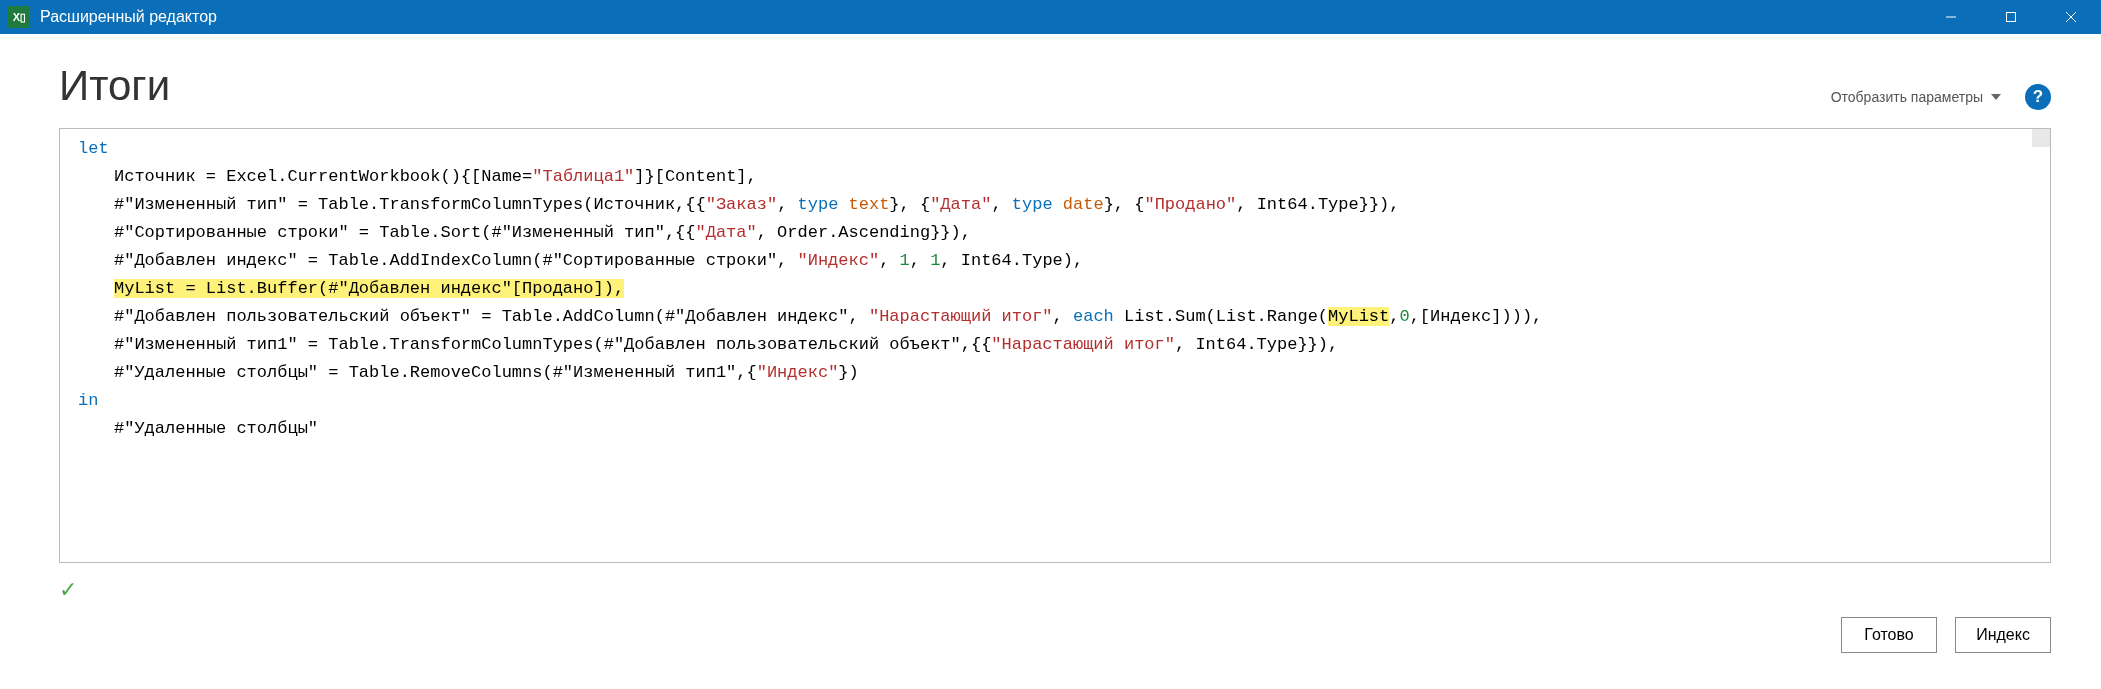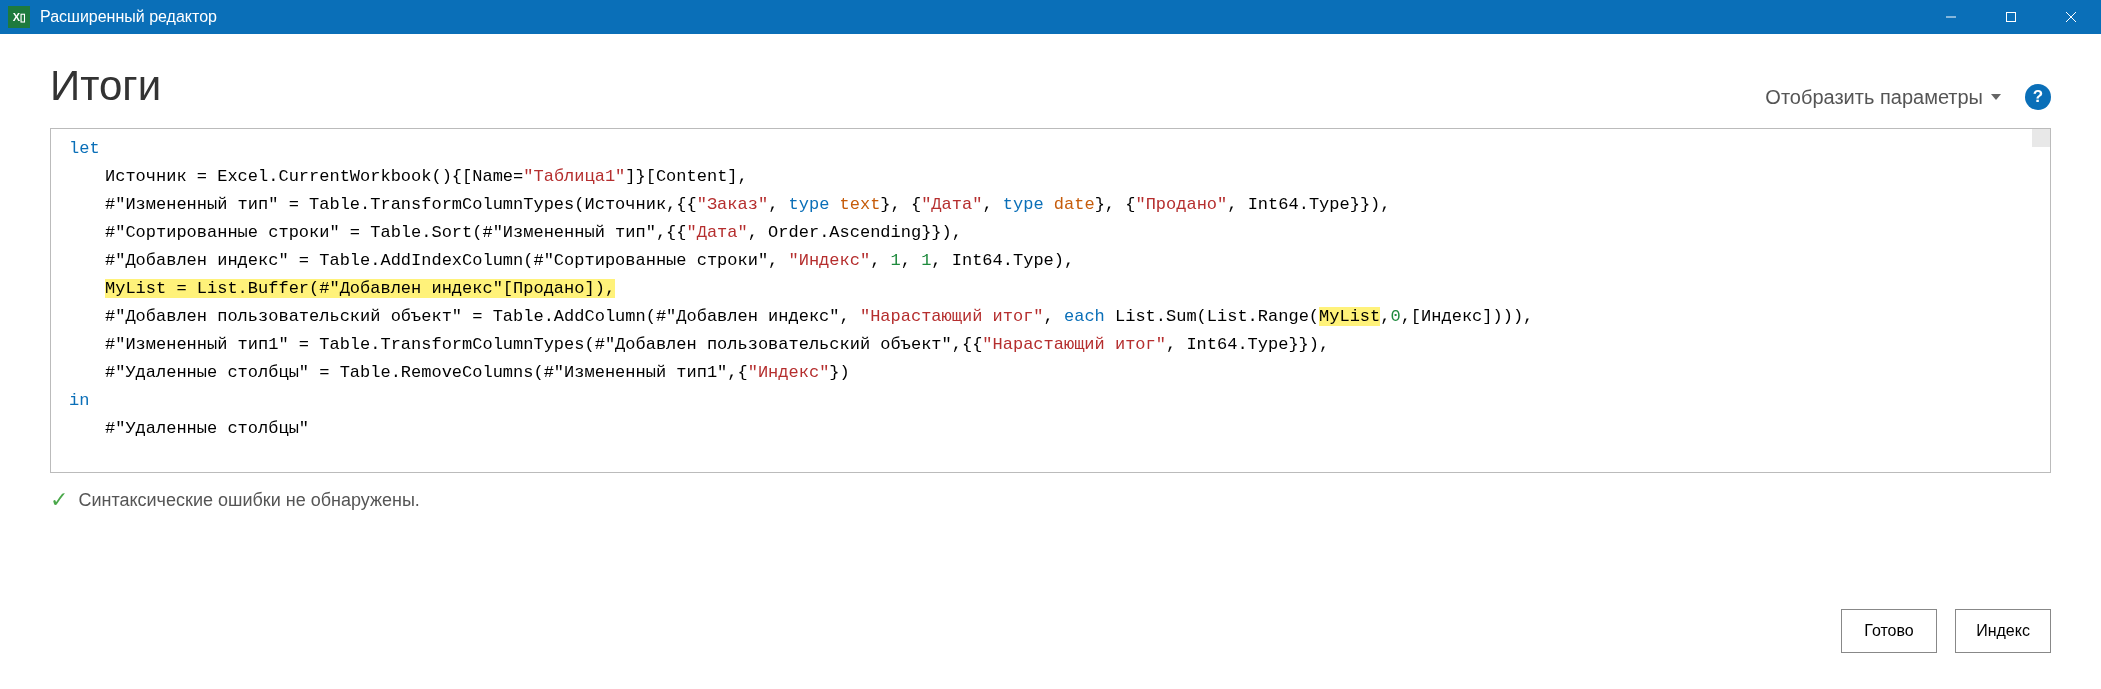--- a/index.html
+++ b/index.html
@@ -32,40 +32,41 @@
   .titlebar .spacer { flex: 1 1 auto; }
   .titlebar .winbtn {
     width: 60px; height: 34px;
     display: flex; align-items: center; justify-content: center;
     color: #fff;
   }
   .winbtn svg { width: 12px; height: 12px; stroke: #fff; stroke-width: 1; fill: none; }
 
   .content {
     padding: 28px 50px 20px 50px;
+    margin-left: 9px;
   }
   .header-row {
     display: flex;
     align-items: flex-end;
     justify-content: space-between;
     margin-bottom: 18px;
   }
   .page-title {
     font-size: 42px;
     font-weight: 300;
     color: #333;
   }
   .header-actions {
     display: flex;
     align-items: center;
     gap: 24px;
   }
   .params-btn {
     color: #555;
-    font-size: 20px;
+    font-size: 14px;
     display: flex;
     align-items: center;
     gap: 8px;
     cursor: pointer;
   }
   .params-btn .caret {
     width: 0; height: 0;
     border-left: 5px solid transparent;
     border-right: 5px solid transparent;
     border-top: 6px solid #666;
@@ -77,21 +78,21 @@
     color: #fff;
     font-size: 17px;
     font-weight: bold;
     display: flex; align-items: center; justify-content: center;
     cursor: pointer;
   }
 
   .editor {
     border: 1px solid #bbb;
     width: 100%;
-    height: 345px;
+    height: 435px;
     position: relative;
     overflow: hidden;
     background: #fff;
   }
   .editor-scroll {
     position: absolute;
     right: 0; top: 0;
     width: 18px; height: 18px;
     background: #e8e8e8;
   }
@@ -126,21 +127,21 @@
 
   .footer {
     position: absolute;
     bottom: 36px;
     right: 50px;
     display: flex;
     gap: 18px;
   }
   .btn {
     min-width: 96px;
-    height: 44px;
+    height: 36px;
     border: 1px solid #888;
     background: #fff;
     font-size: 16px;
     display: flex; align-items: center; justify-content: center;
     cursor: pointer;
   }
 </style>
 </head>
 <body>
 
@@ -188,20 +189,19 @@
 <span class="indent"></span><span class="hl">MyList = List.Buffer(#"Добавлен индекс"[Продано]),</span>
 <span class="indent"></span><span>#"Добавлен пользовательский объект" = Table.AddColumn(#"Добавлен индекс", </span><span class="str">"Нарастающий итог"</span><span>, </span><span class="kw">each</span><span> List.Sum(List.Range(</span><span class="hl">MyList</span><span>,</span><span class="num">0</span><span>,[Индекс]))),</span>
 <span class="indent"></span><span>#"Измененный тип1" = Table.TransformColumnTypes(#"Добавлен пользовательский объект",{{</span><span class="str">"Нарастающий итог"</span><span>, Int64.Type}}),</span>
 <span class="indent"></span><span>#"Удаленные столбцы" = Table.RemoveColumns(#"Измененный тип1",{</span><span class="str">"Индекс"</span><span>})</span>
 <span class="kw">in</span>
 <span class="indent"></span><span>#"Удаленные столбцы"</span></div>
   </div>
 
   <div class="status-row">
     <span class="checkmark">✓</span>
-    <span>Синтаксические ошибки не обнаружены.</span>
   </div>
 </div>
 
 <div class="footer">
   <div class="btn">Готово</div>
   <div class="btn">Индекс</div>
 </div>
 
 </body></html>

